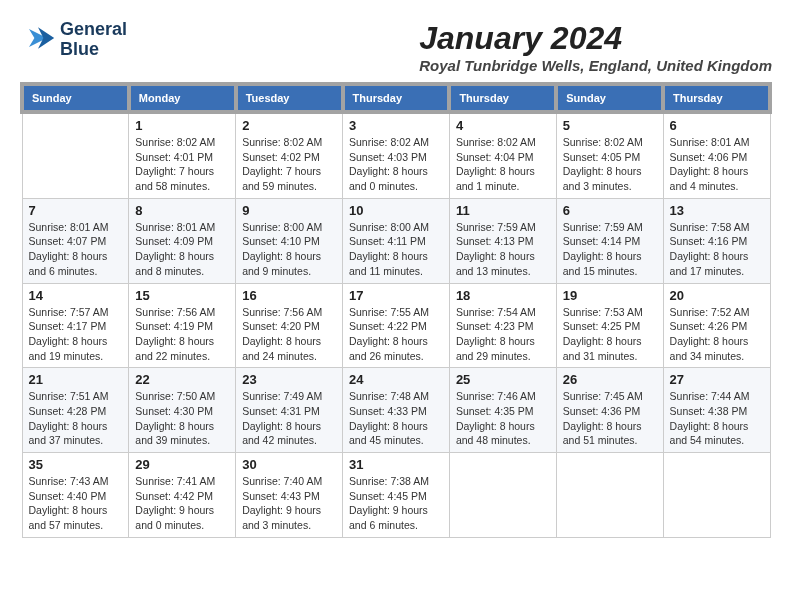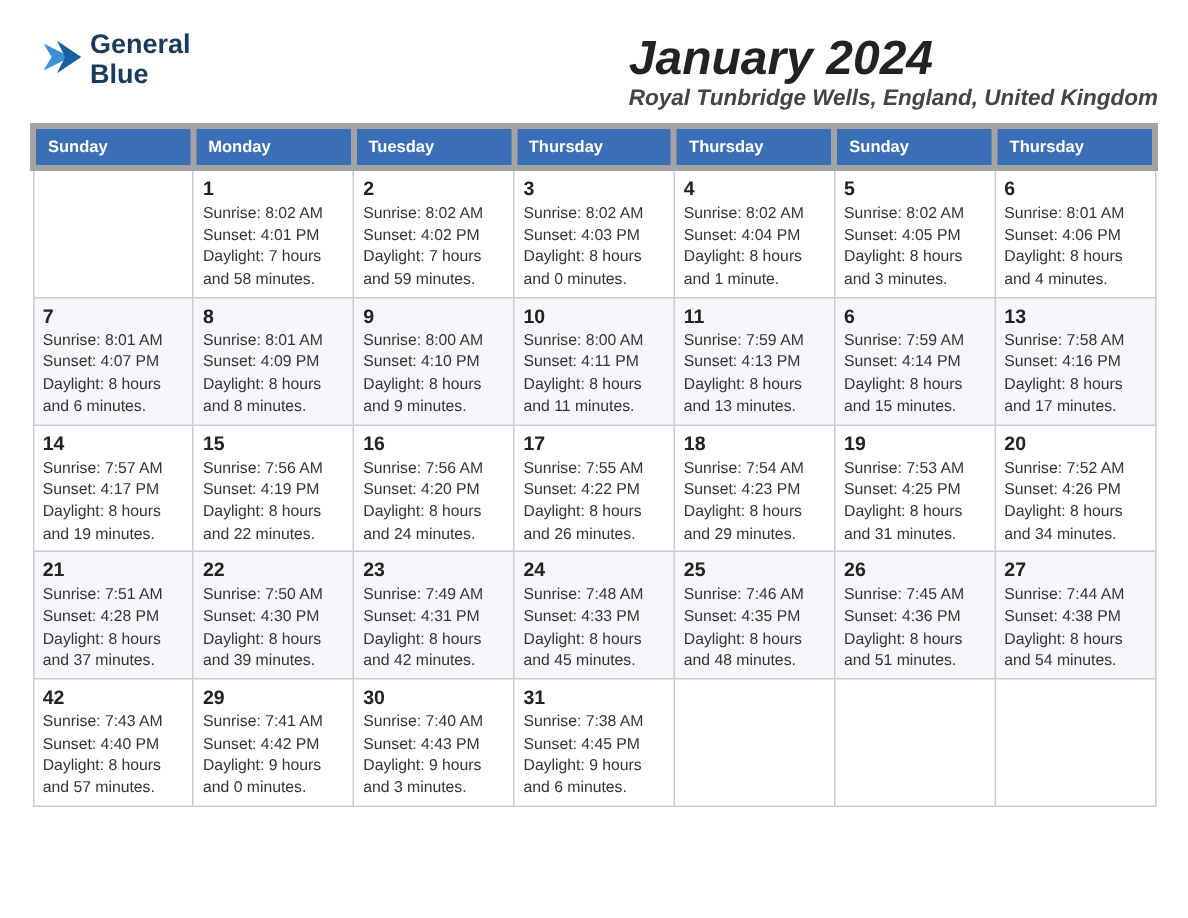--- a/index.html
+++ b/index.html
@@ -232,21 +232,21 @@
           <span class="day-num">26</span>
           <div class="cell-info">Sunrise: 7:45 AM<br>Sunset: 4:36 PM<br>Daylight: 8 hours<br>and 51 minutes.</div>
         </td>
         <td>
           <span class="day-num">27</span>
           <div class="cell-info">Sunrise: 7:44 AM<br>Sunset: 4:38 PM<br>Daylight: 8 hours<br>and 54 minutes.</div>
         </td>
       </tr>
       <tr>
         <td>
-          <span class="day-num">42</span>
+          <span class="day-num">35</span>
           <div class="cell-info">Sunrise: 7:43 AM<br>Sunset: 4:40 PM<br>Daylight: 8 hours<br>and 57 minutes.</div>
         </td>
         <td>
           <span class="day-num">29</span>
           <div class="cell-info">Sunrise: 7:41 AM<br>Sunset: 4:42 PM<br>Daylight: 9 hours<br>and 0 minutes.</div>
         </td>
         <td>
           <span class="day-num">30</span>
           <div class="cell-info">Sunrise: 7:40 AM<br>Sunset: 4:43 PM<br>Daylight: 9 hours<br>and 3 minutes.</div>
         </td>

